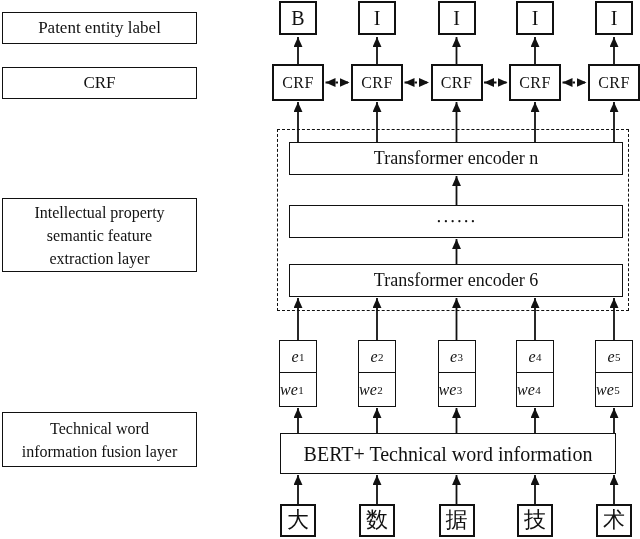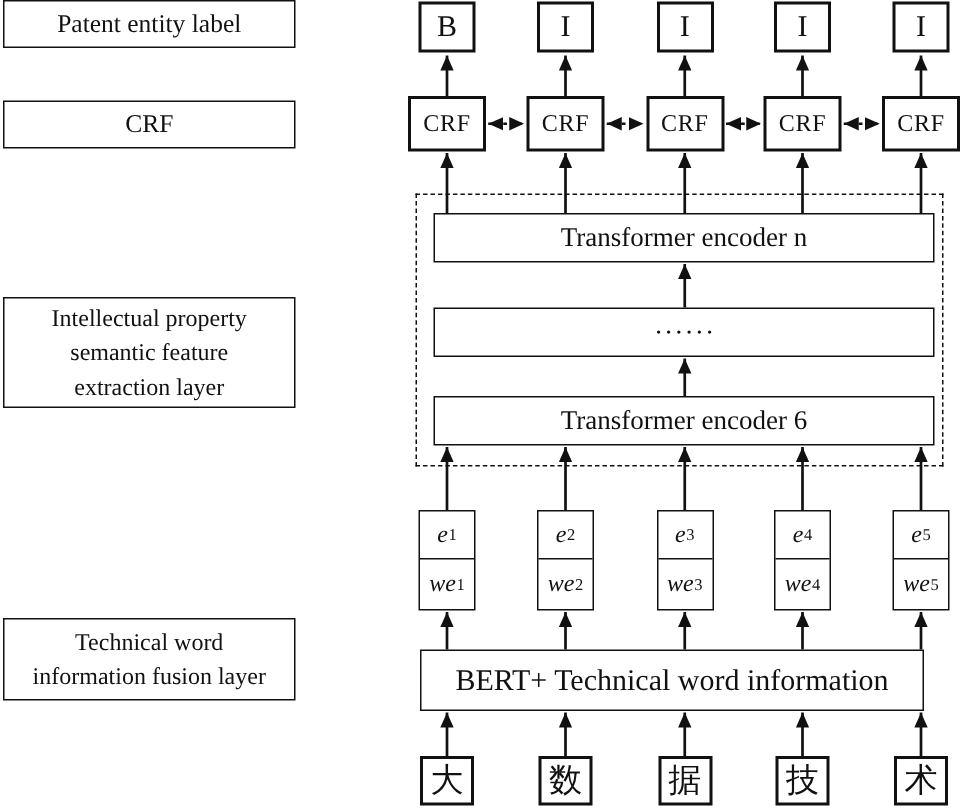--- a/index.html
+++ b/index.html
@@ -21,33 +21,33 @@
   }
   .encoder-box{left:289px;width:334px;height:33px;font-size:18px;}
   .dots-box{font-size:8px;font-weight:bold;letter-spacing:4px;text-indent:4px;}
   .e-stack{
     position:absolute;box-sizing:border-box;width:38px;top:340px;height:67px;
     border:1.8px solid #111111;background:#fff;display:flex;flex-direction:column;
   }
   .e-cell{box-sizing:border-box;height:32px;display:flex;align-items:center;justify-content:center;
     font-style:italic;font-size:16px;}
   .we-cell{box-sizing:border-box;height:35px;border-top:1.8px solid #111111;display:flex;
-    align-items:center;justify-content:center;font-style:italic;font-size:16px;}
+    align-items:center;justify-content:flex-start;font-style:italic;font-size:16px;}
   .e-cell sub,.we-cell sub{font-size:11px;font-style:normal;line-height:0;margin-left:.5px;}
   .bert-box{left:280px;top:433px;width:336px;height:41px;font-size:20px;}
   .char-box{width:36px;height:33px;top:504px;border-width:2px;
     font-size:22px;font-family:"Liberation Serif","DejaVu Serif",serif;}
   #arrows{position:absolute;left:0;top:0;width:640px;height:539px;pointer-events:none;}
 </style>
 </head>
 <body>
 
 <div class="canvas">
 
-  <div class="box left-label" style="top:0;height:32px;text-align:right;">Patent entity label</div>
+  <div class="box left-label" style="top:12px;height:32px;text-align:right;">Patent entity label</div>
   <div class="box left-label" style="top:67px;height:32px;">CRF</div>
   <div class="box left-label multi" style="top:198px;height:74px;">Intellectual property semantic feature extraction layer</div>
   <div class="box left-label multi" style="top:412px;height:55px;">Technical word information fusion layer</div>
 
   <div class="dashed-container"></div>
   <div class="box encoder-box" style="top:142px;">Transformer encoder n</div>
   <div class="box encoder-box dots-box" style="top:205px;">••••••</div>
   <div class="box encoder-box" style="top:264px;">Transformer encoder 6</div>
 
   <div class="box bert-box">BERT+ Technical word information</div>

